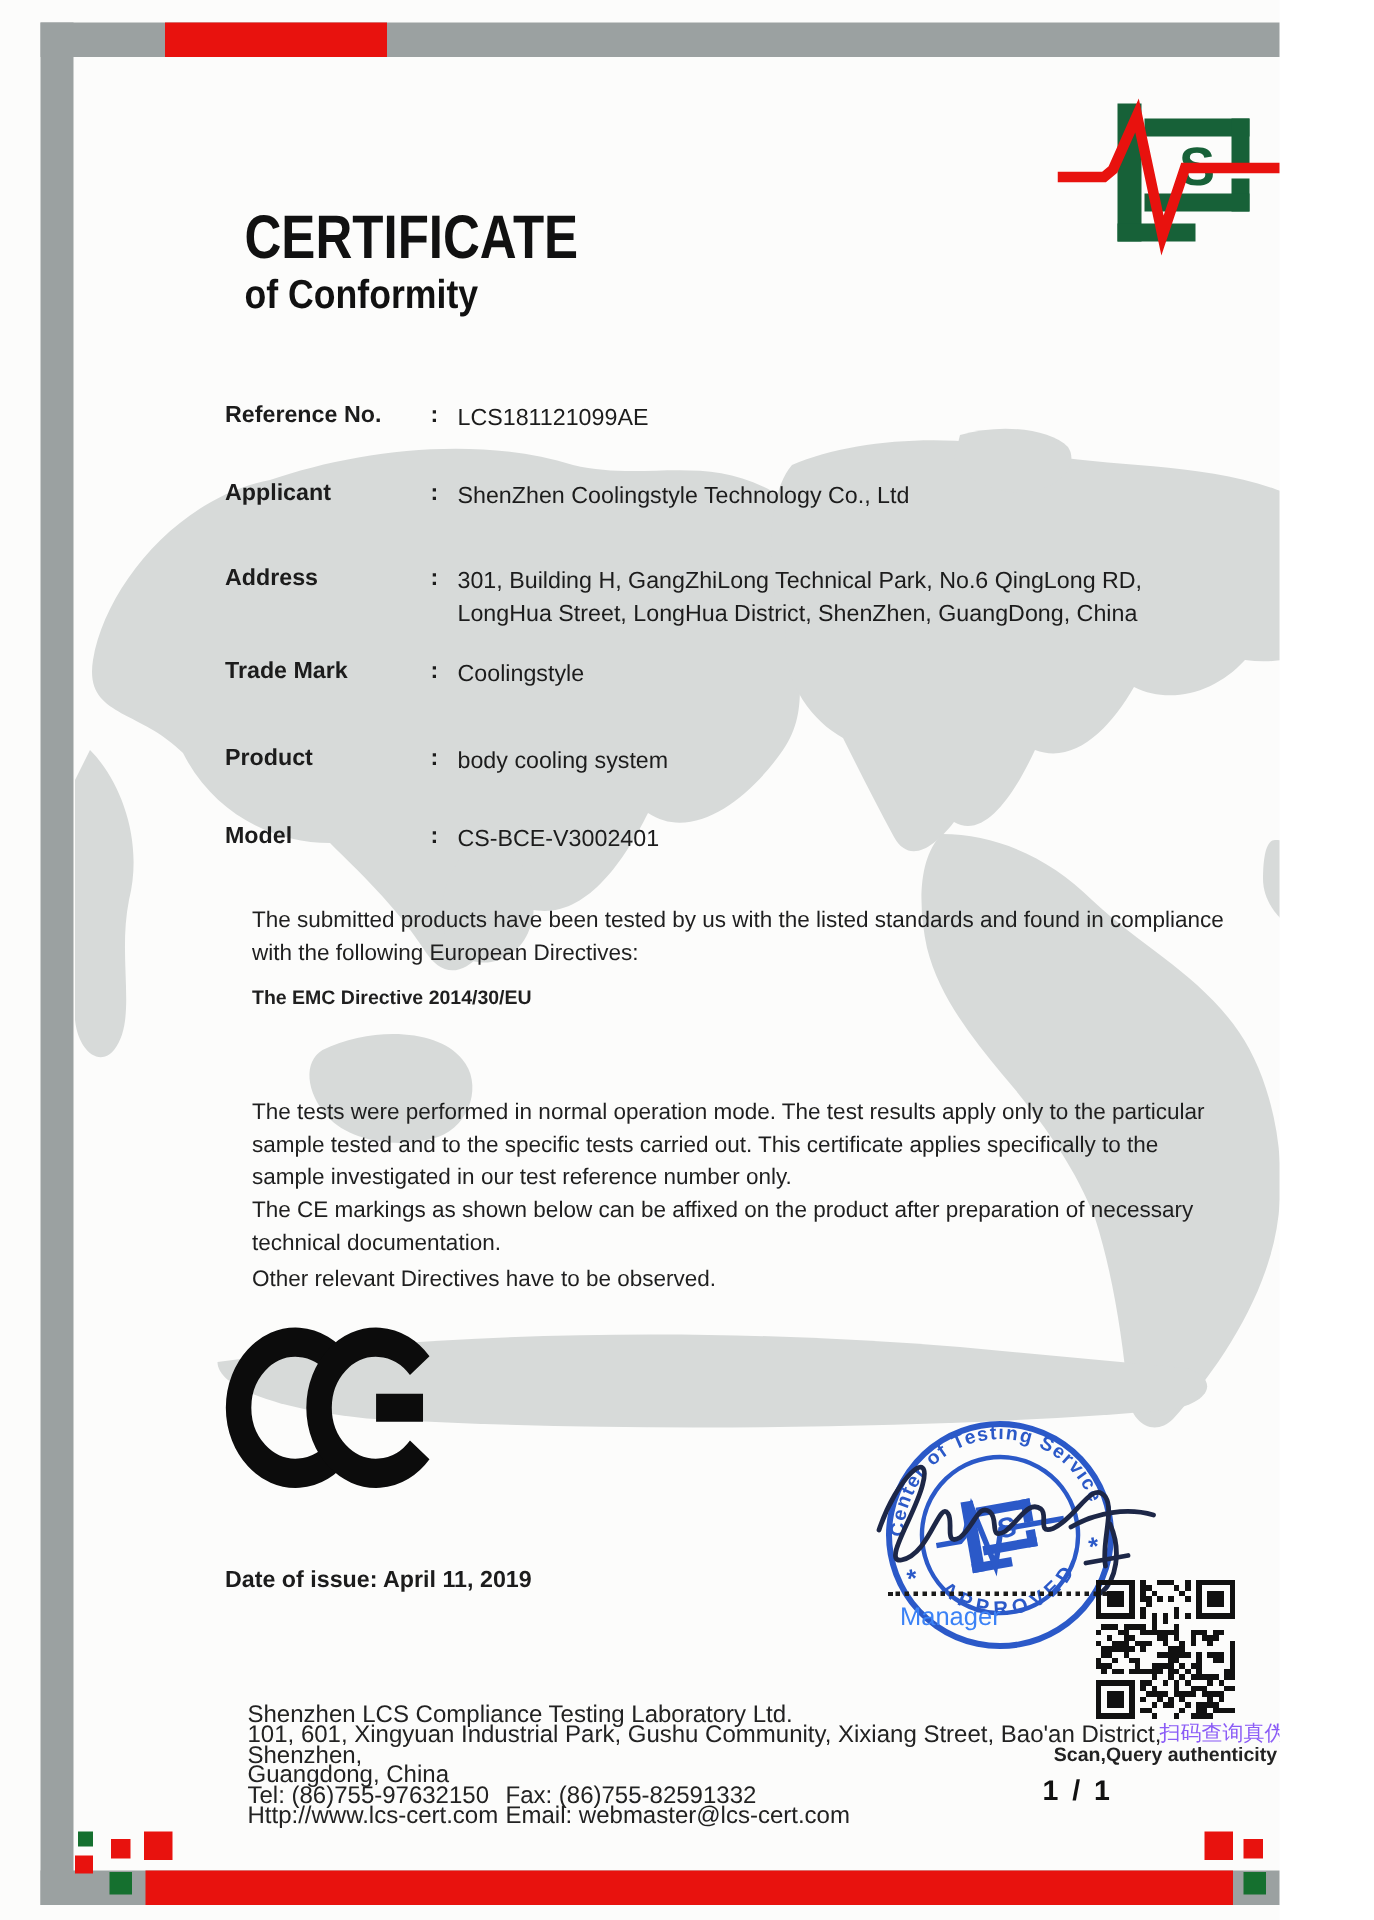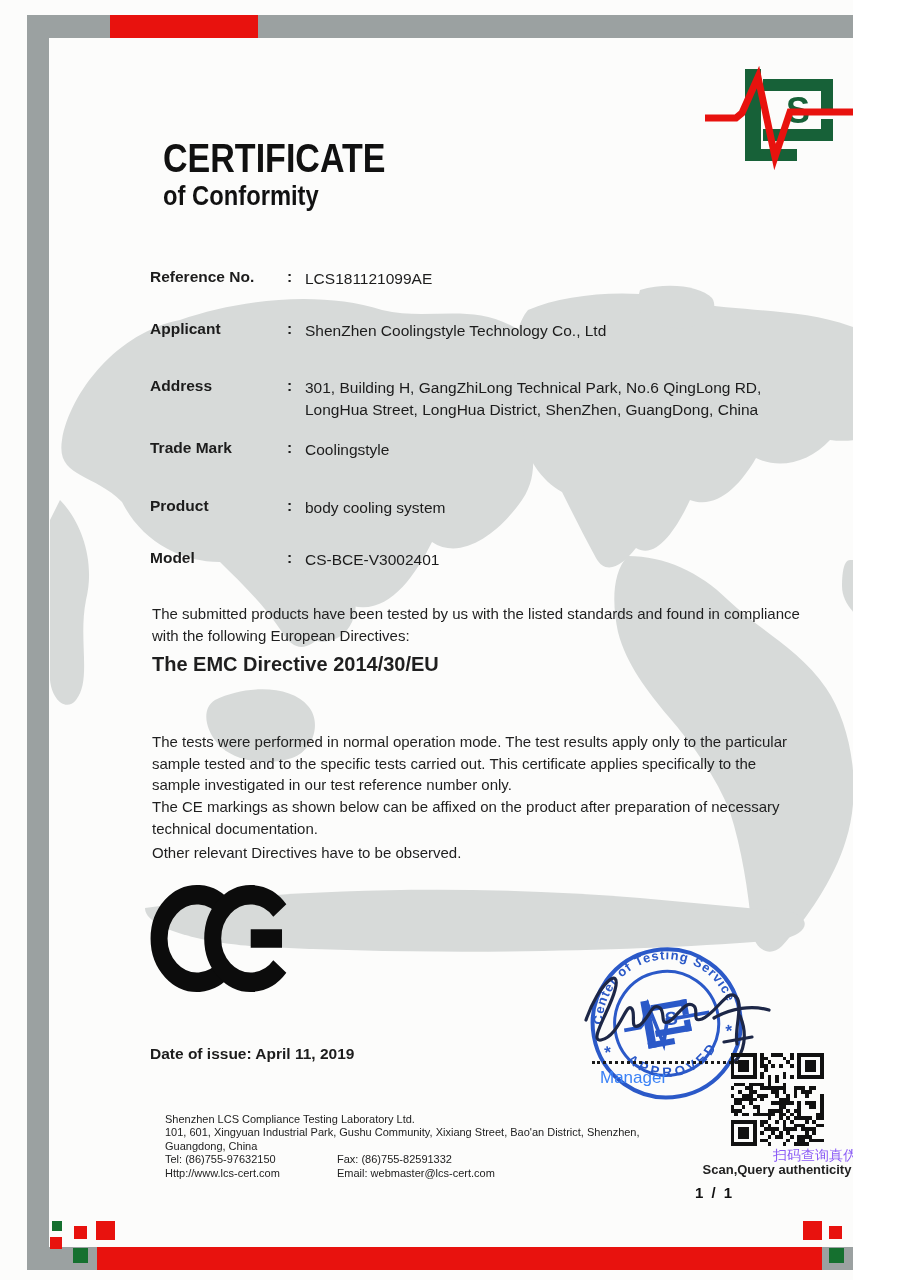--- a/index.html
+++ b/index.html
@@ -17,28 +17,28 @@
   .bar{position:absolute;background:var(--frame-gray)}
   .seg{position:absolute;background:var(--accent-red)}
   .sq{position:absolute}
   .sq.red{background:var(--accent-red)}
   .sq.green{background:#15702f}
   .title{font-weight:800;font-size:41px;letter-spacing:0;transform:scaleX(.83);transform-origin:left top;color:#111}
   .subtitle{font-weight:700;font-size:27px;transform:scaleX(.88);transform-origin:left top;color:#111}
   .row-label{position:absolute;left:150px;font-size:15.5px;font-weight:700}
   .row-colon{position:absolute;left:287px;font-size:15.5px;font-weight:700}
   .row-value{position:absolute;left:305px;width:480px;font-size:15.5px;font-weight:400;line-height:22px}
-  .para{position:absolute;left:152px;width:648px;font-size:15px;line-height:21.5px;color:#1f1f1f}
-  .para.bold{font-weight:700;font-size:20px}
+  .para{position:absolute;left:168px;width:648px;font-size:15px;line-height:21.5px;color:#1f1f1f}
+  .para.bold{font-weight:700;font-size:13px}
   .dotted-line{position:absolute;border-bottom:3px dotted #1a1a1a}
   .manager{position:absolute;font-size:17px;color:#3b82f6;text-align:left}
   .qr-label-cn{position:absolute;font-size:14px;font-weight:400;text-align:right;color:#8b5cf6}
   .qr-label-en{position:absolute;font-size:13px;font-weight:600;text-align:center;color:#222}
-  .page-num{position:absolute;font-size:15px;font-weight:700;letter-spacing:2px;color:#111}
-  .footer{position:absolute;left:165px;top:1113px;font-size:11px;line-height:13.4px;color:#222}
+  .page-num{position:absolute;font-size:19px;font-weight:700;letter-spacing:2px;color:#111}
+  .footer{position:absolute;left:165px;top:1137px;font-size:16px;line-height:13.4px;color:#222}
   .frow span:first-child{display:inline-block;width:172px}
   svg text{font-family:"Liberation Sans",sans-serif}
 </style>
 </head>
 <body>
 
 <div class="page">
 
   <svg class="abs" style="left:0;top:0" width="916" height="1280" viewBox="0 0 916 1280">
     <g fill="#d7dad9">

